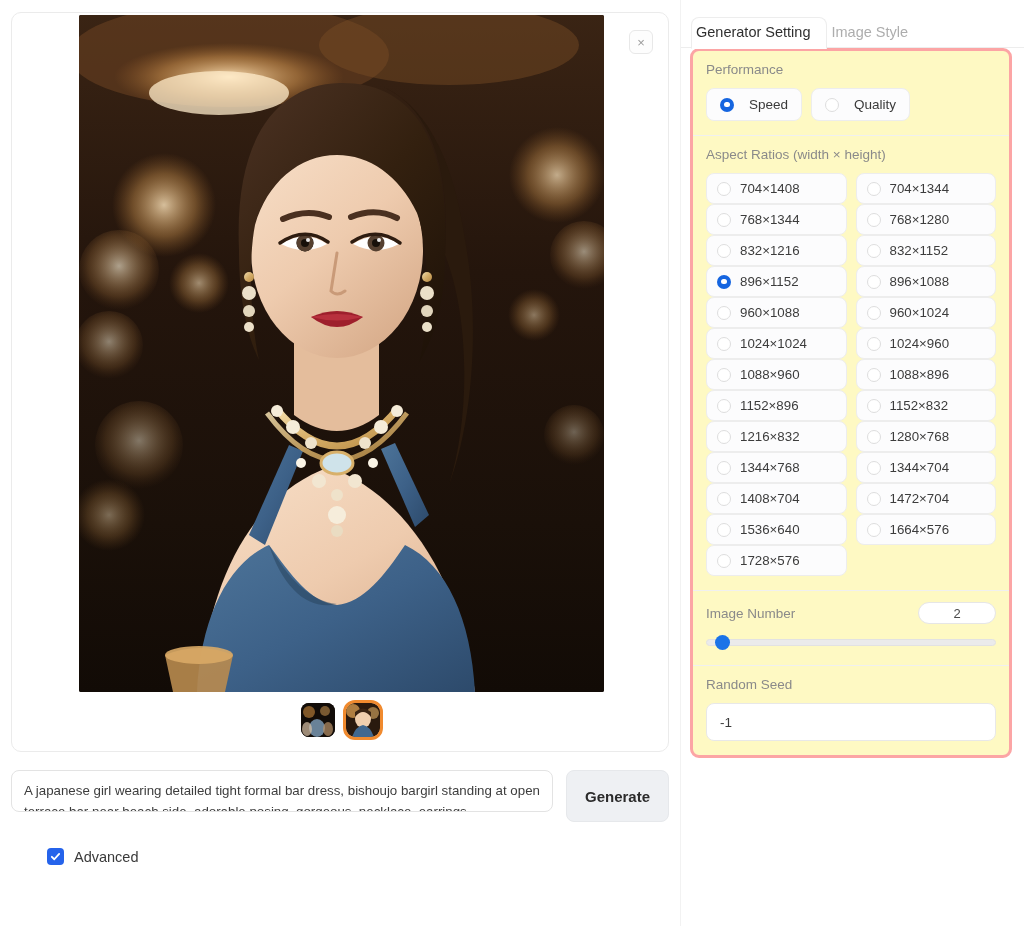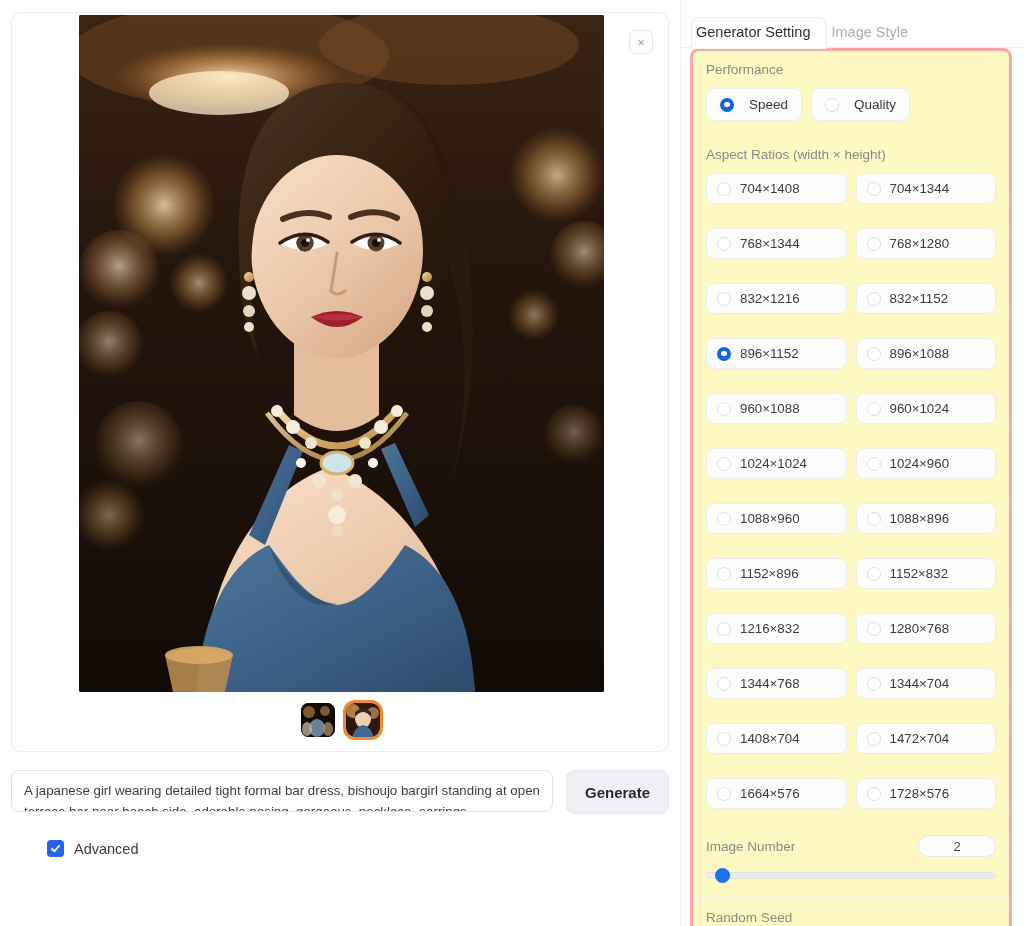--- a/index.html
+++ b/index.html
@@ -68,21 +68,21 @@
     border: 1px solid #e3e3e3; border-radius: 8px;
     background: #ffffff; overflow: hidden;
     padding: 9px 12px 0 12px;
     position: relative; cursor: text;
   }
   .prompt-text {
     font-size: 13.3px; color: #3d3d3d; line-height: 21px;
     white-space: normal; word-break: break-word;
   }
   .generate-btn {
-    width: 103px; height: 44px;
+    width: 103px; height: 52px;
     background: #eef0f3; border: 1px solid #e6e8eb; border-radius: 8px;
     color: #2b2b2b; font-size: 15px; font-weight: 600;
     display: flex; align-items: center; justify-content: center;
     cursor: pointer; flex: none;
   }
   .adv-row { display: flex; align-items: center; gap: 10px; margin-top: 26px; margin-left: 36px; }
   .checkbox {
     width: 17px; height: 17px; border-radius: 4px; background: #2563eb;
     display: flex; align-items: center; justify-content: center;
     cursor: pointer; flex: none;
@@ -146,21 +146,21 @@
     border: none; background: #1565e0;
     position: relative;
   }
   .radio.on:after {
     content: ""; position: absolute; left: 4.2px; top: 4.2px;
     width: 5.6px; height: 5.6px; border-radius: 50%; background: #fff;
   }
 
   .ratio-grid {
     display: grid; grid-template-columns: 1fr 1fr;
-    gap: 24px 9px;
+    gap: 0 9px;
   }
   .ratio {
     display: flex; align-items: center; gap: 9px;
     border: 1px solid #ededed; border-radius: 8px;
     background: #fcfcfd;
     height: 31px; padding: 0 10px;
     font-size: 13.3px; color: #3c3c3c; cursor: pointer;
     justify-content: flex-start;
   }
 
@@ -485,20 +485,24 @@
               <div class="ratio">
                 <span class="radio"></span>
                 <span>1408×704</span>
               </div>
               <div class="ratio">
                 <span class="radio"></span>
                 <span>1472×704</span>
               </div>
               <div class="ratio">
                 <span class="radio"></span>
+                <span>1536×640</span>
+              </div>
+              <div class="ratio">
+                <span class="radio"></span>
                 <span>1664×576</span>
               </div>
               <div class="ratio">
                 <span class="radio"></span>
                 <span>1728×576</span>
               </div>
             </div>
         </div>
 
         <div class="section">

